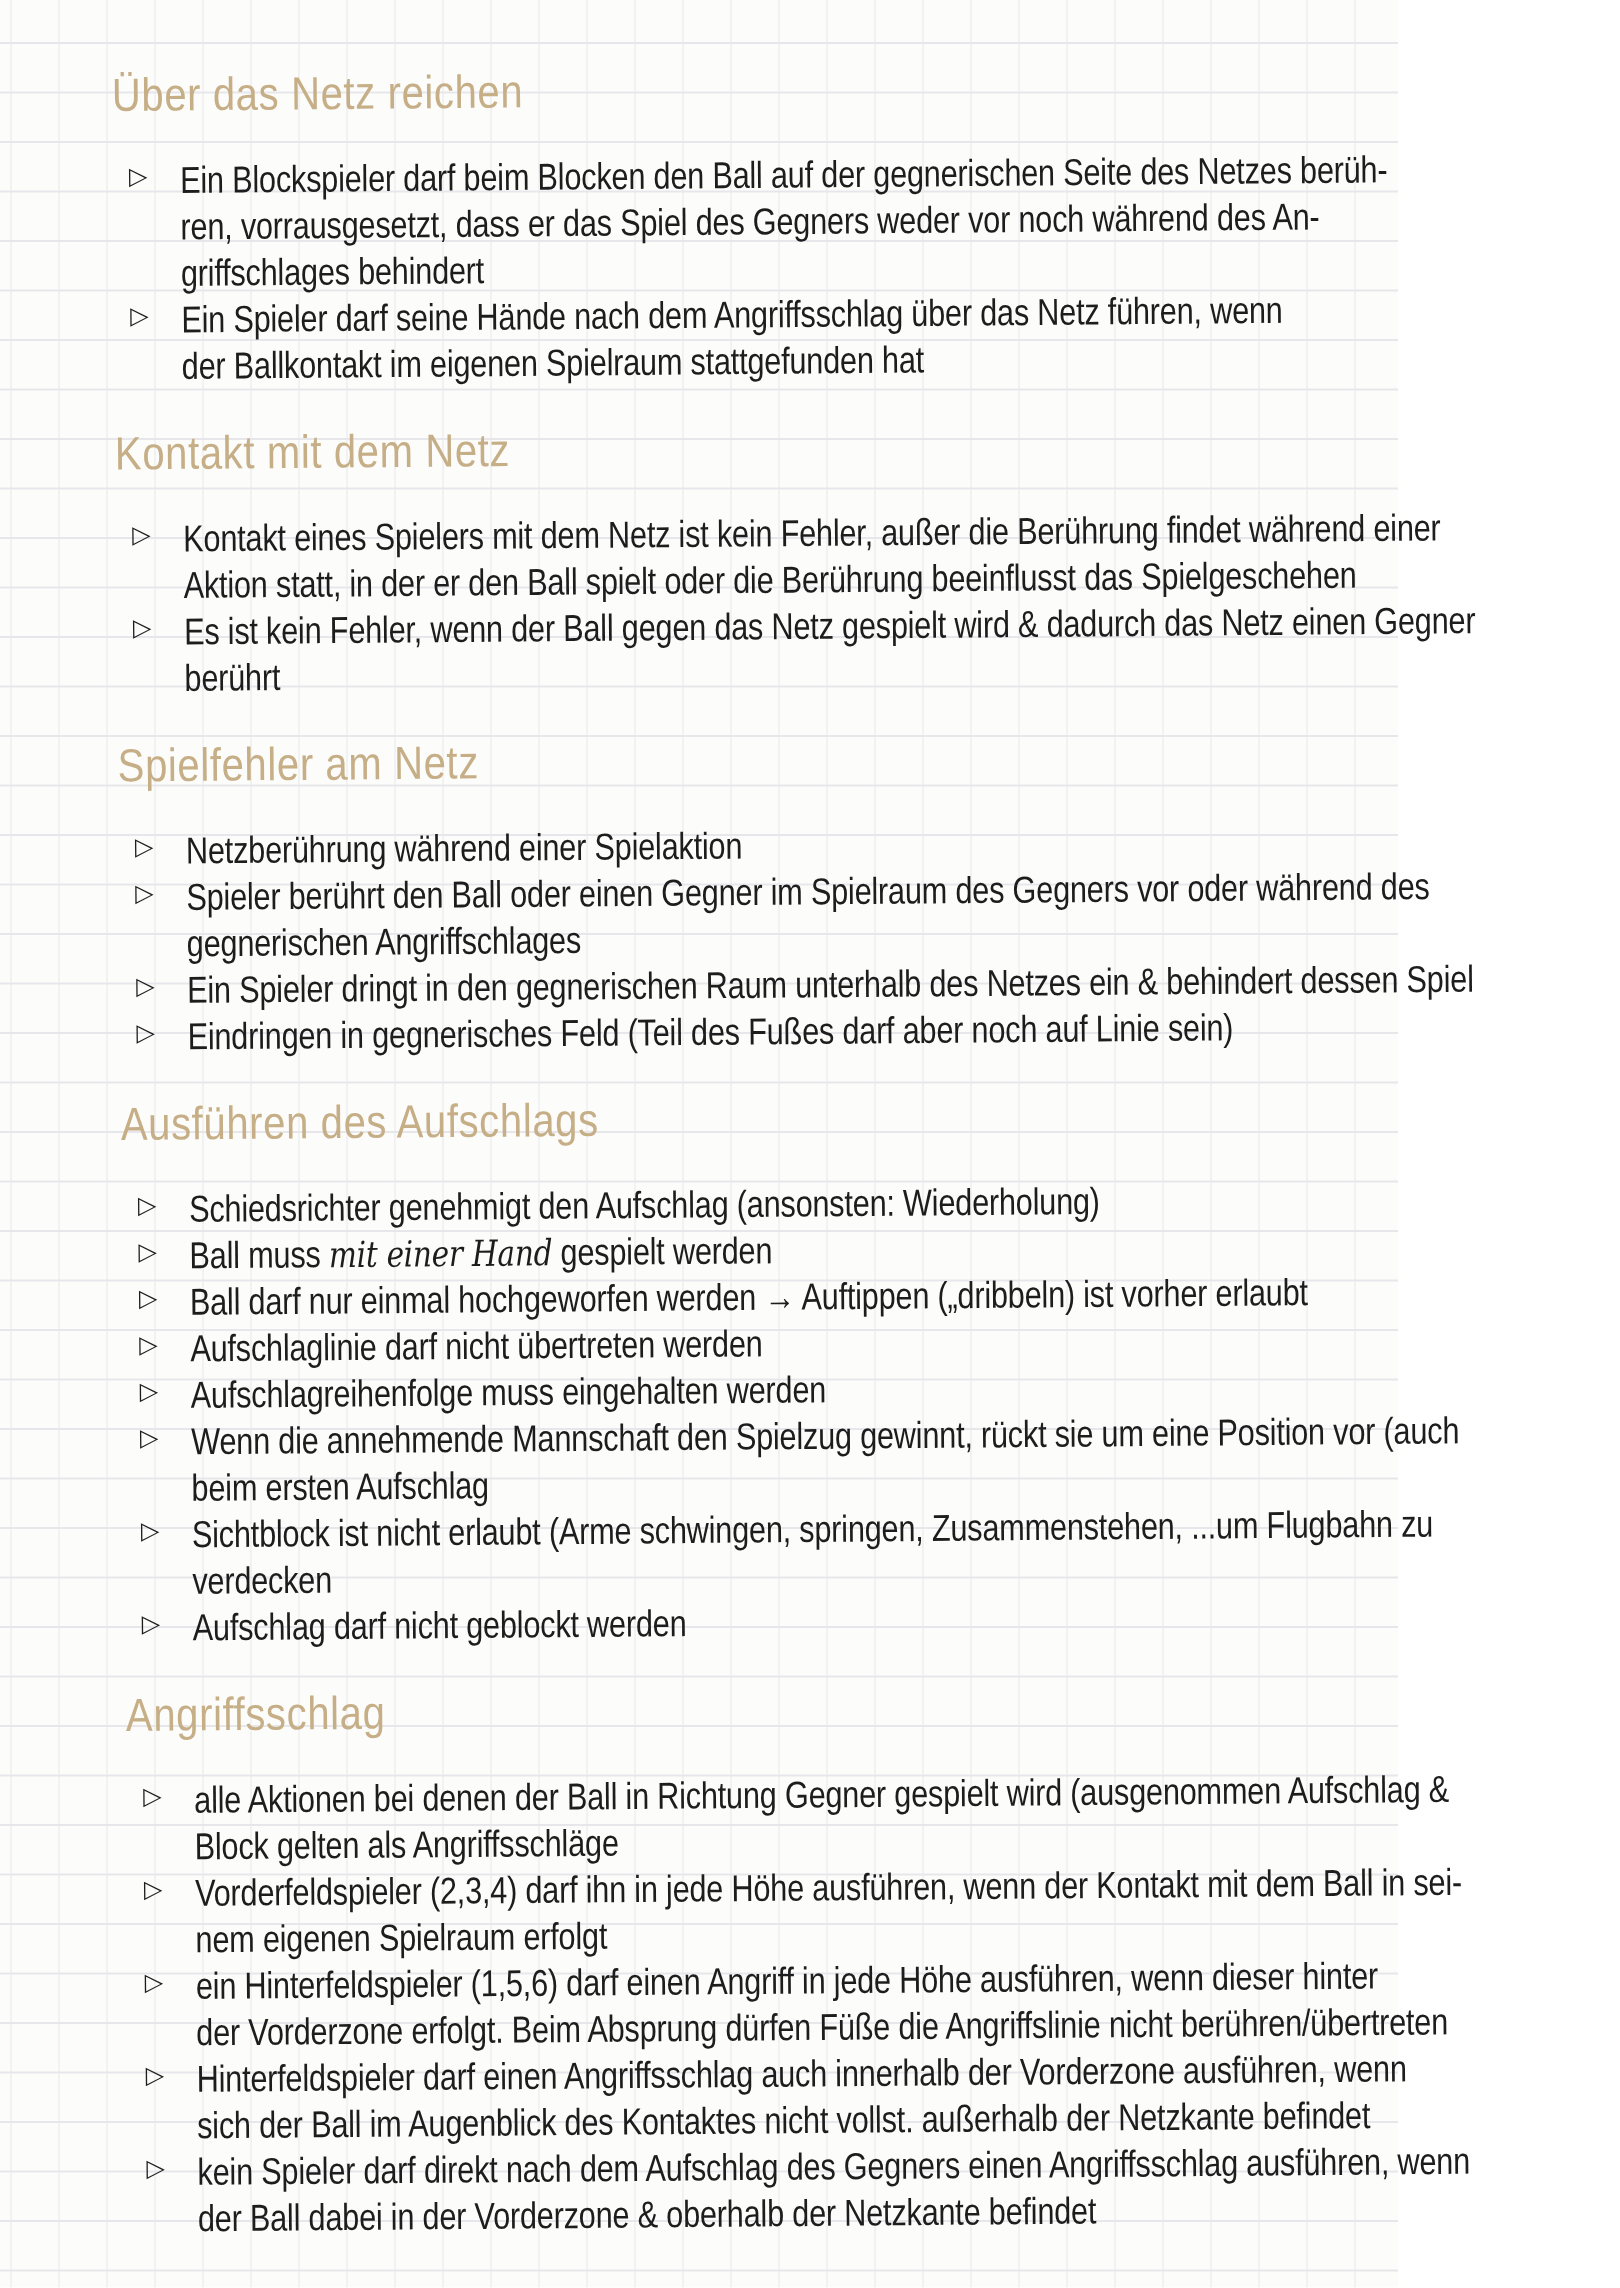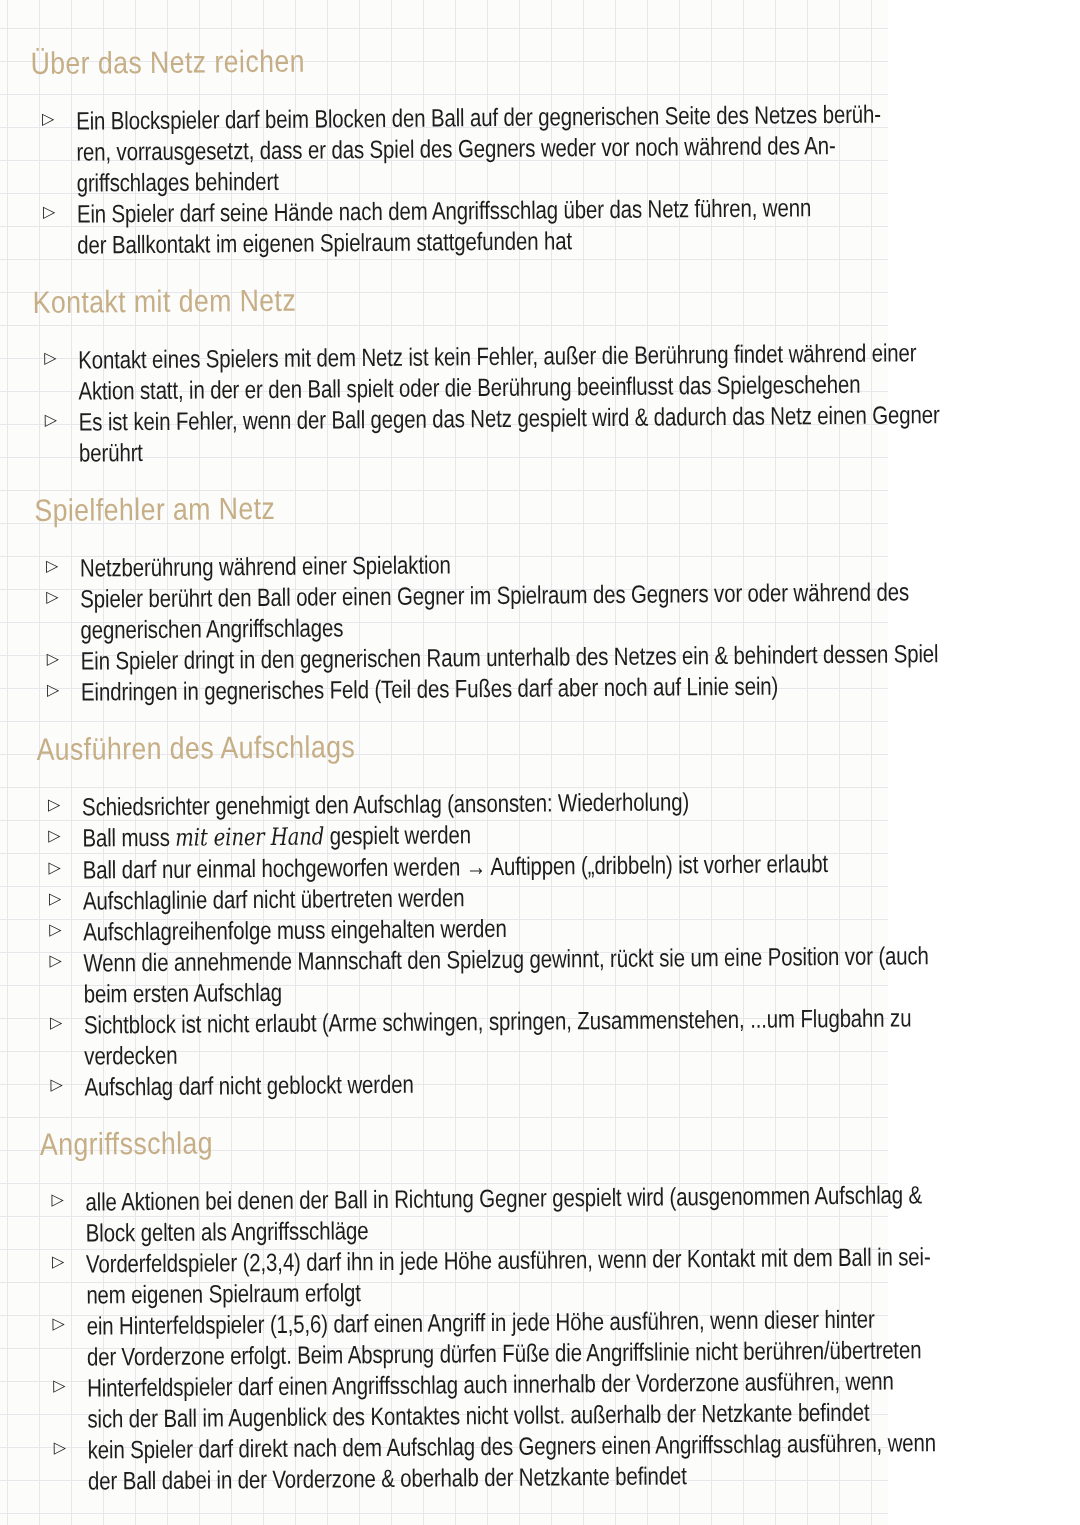--- a/index.html
+++ b/index.html
@@ -15,20 +15,21 @@
     width: 888px;
     height: 1525px;
     background-color: var(--bg, #fcfcfb);
     background-image:
       linear-gradient(to right, var(--grid, #e7e7eb) 1px, transparent 1px),
       linear-gradient(to bottom, var(--grid, #e7e7eb) 1px, transparent 1px);
     background-size: 32px 33px;
     background-position: 7px -5px;
     font-family: "Liberation Sans", "DejaVu Sans", sans-serif;
     color: var(--ink, #1d1d1d);
+    padding-left: 44px;
   }
   .content {
     position: relative;
     padding: 46px 18px 0 28px;
     transform: rotate(-0.5deg);
     transform-origin: 30px 0;
   }
   .section { margin-bottom: 24px; }
   .heading {
     font-size: 31px;

